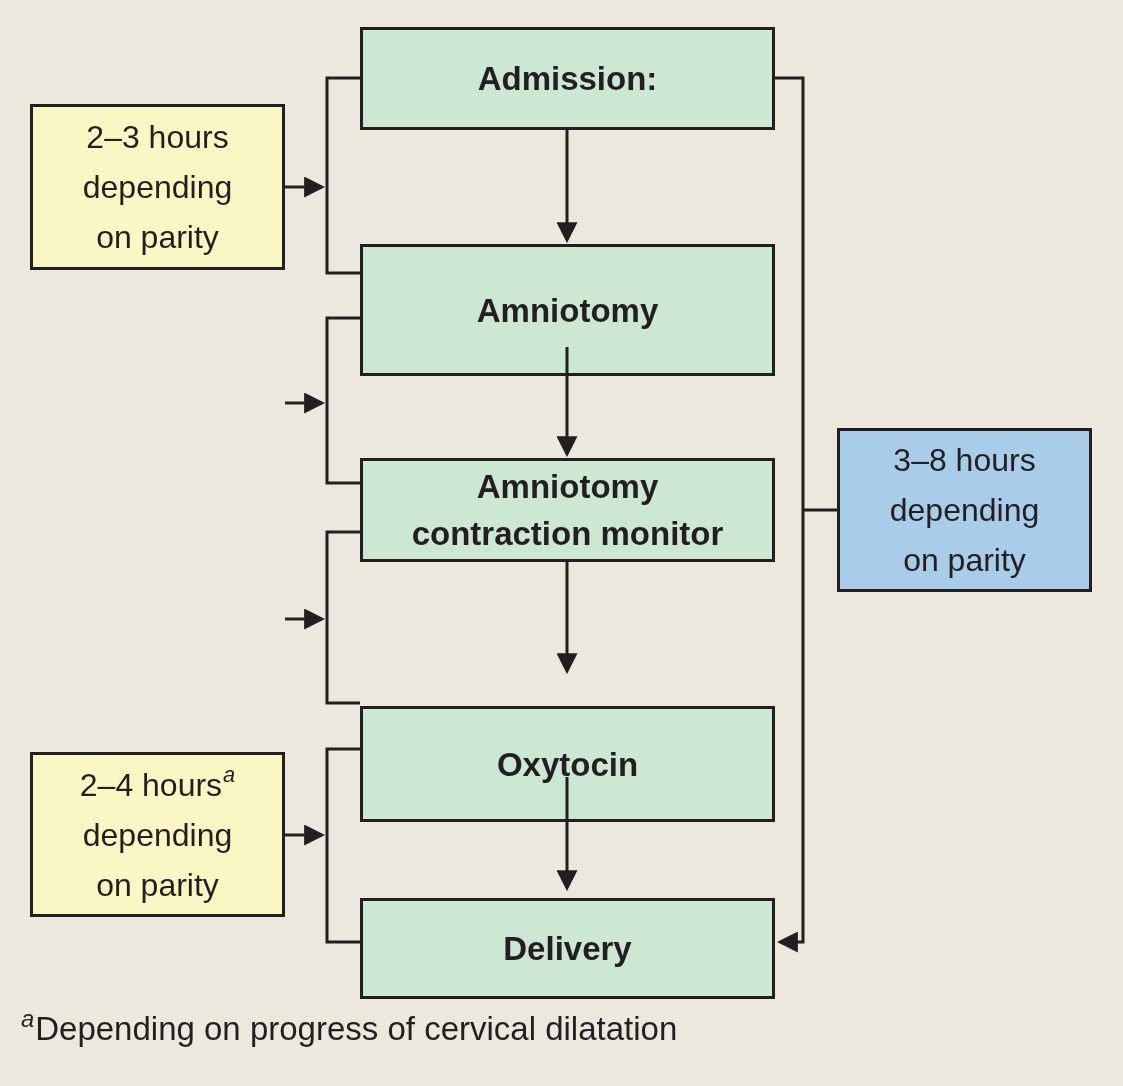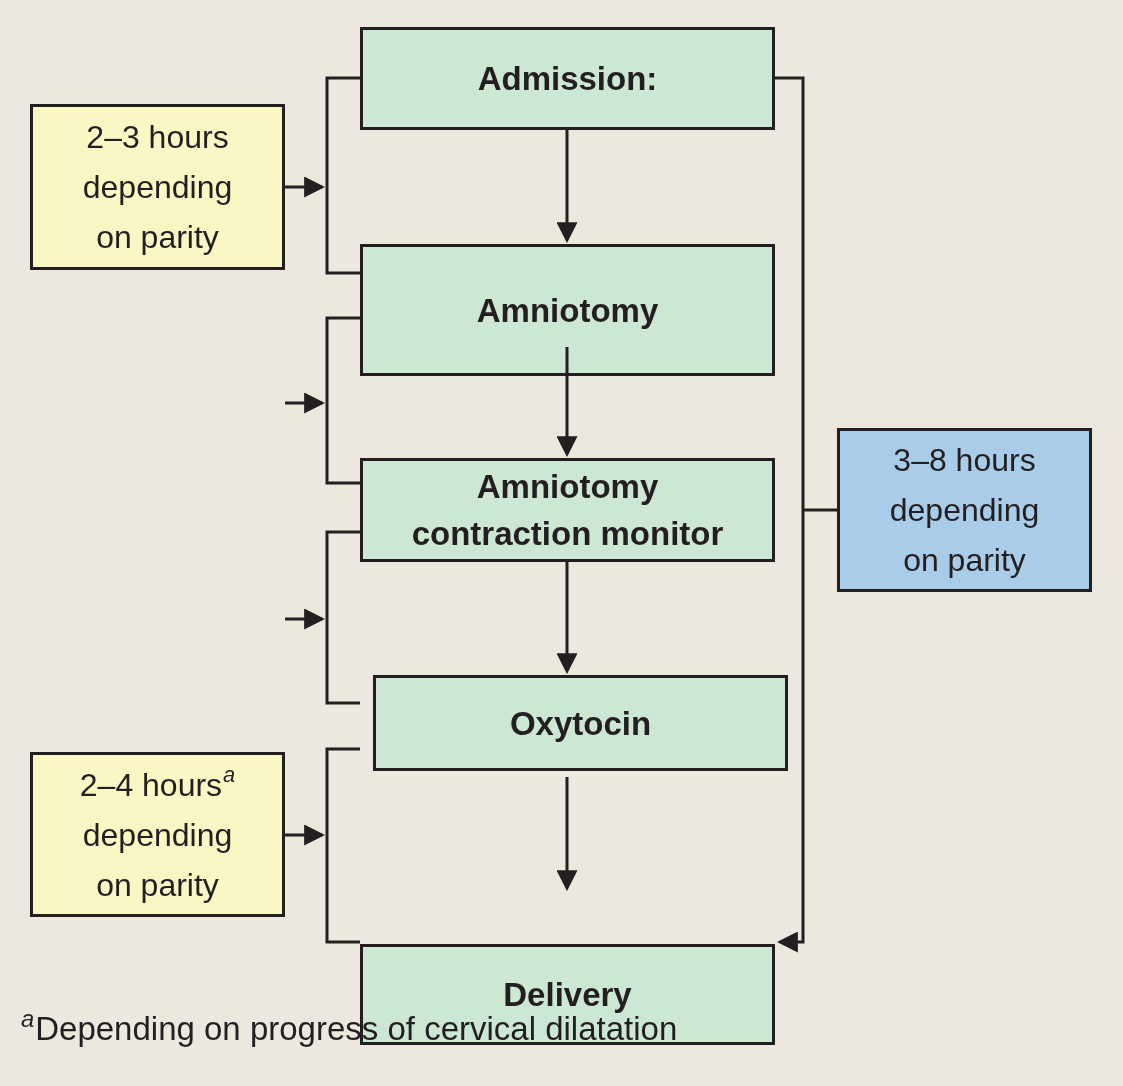--- a/index.html
+++ b/index.html
@@ -35,22 +35,22 @@
     justify-content: center;
     align-items: center;
     text-align: center;
     font-weight: bold;
     font-size: 33px;
     line-height: 47px;
   }
   #stage-admission { top: 27px;  height: 103px; }
   #stage-amniotomy { top: 244px; height: 132px; }
   #stage-monitor   { top: 458px; height: 104px; }
-  #stage-oxytocin  { top: 675px; height: 96px; margin-left: 13px; }
-  #stage-delivery  { top: 944px; height: 101px; }
+  #stage-oxytocin  { top: 706px; height: 116px; }
+  #stage-delivery  { top: 898px; height: 101px; }
 
   
   .duration {
     position: absolute;
     left: 30px;
     width: 255px;
     background: var(--duration_fill);
     border: 3px solid var(--line);
     display: flex;
     flex-direction: column;

